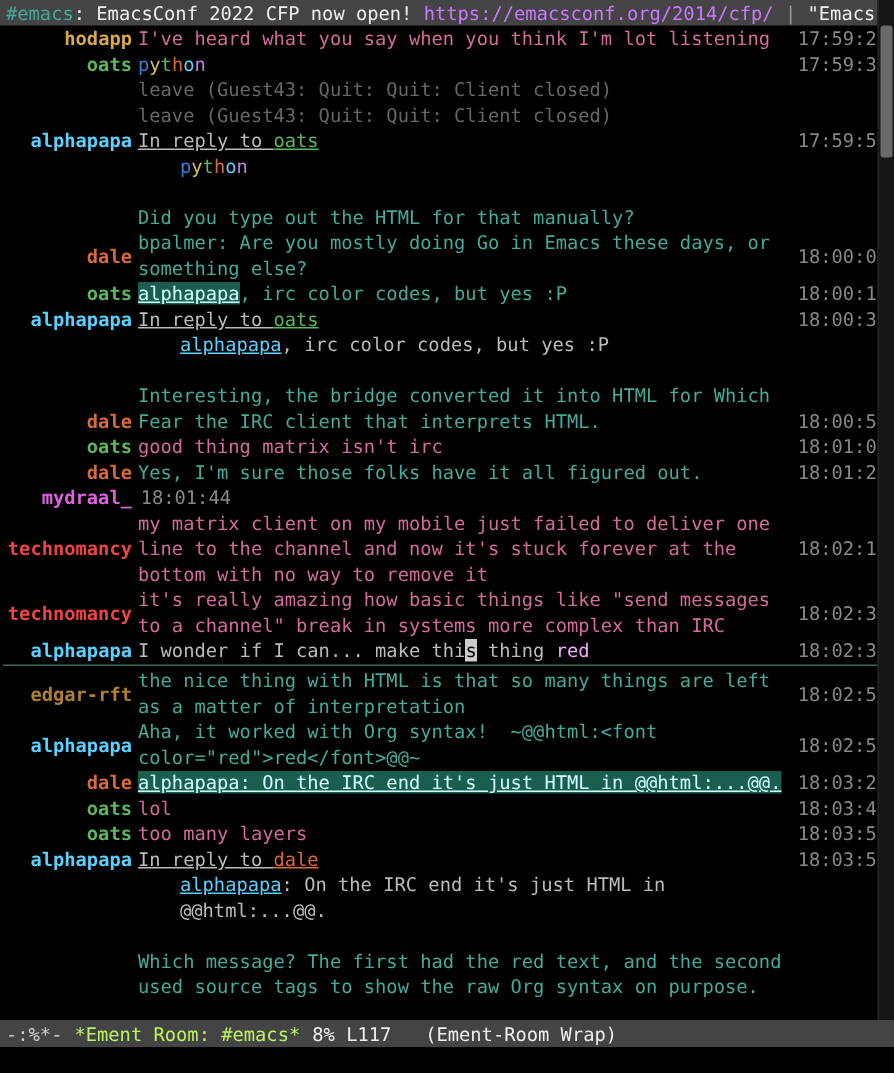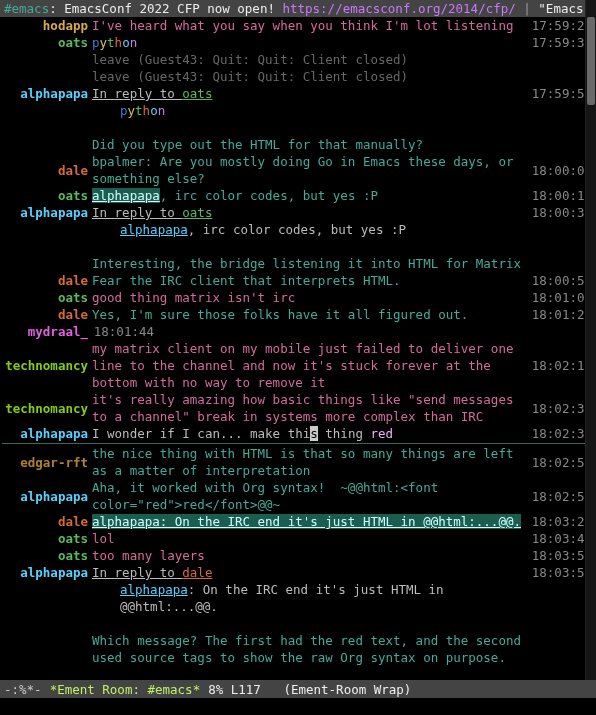--- a/index.html
+++ b/index.html
@@ -11,21 +11,21 @@
   .log{flex:1;overflow:hidden;padding:0 2px}
   .row{display:flex;align-items:center}
   .nick{width:86px;min-width:86px;text-align:right;padding-right:4px;font-weight:bold}
   .body{flex:1;white-space:pre-wrap;word-break:break-word;padding-right:2px}
   .ts{width:62px;min-width:62px;text-align:right;color:#888;padding-right:2px;font-variant-numeric:tabular-nums}
   .nick-hop{color:#d9a94a}
   .nick-oat{color:#5cb85c}
   .nick-dal{color:#d86a3a}
   .nick-alp{color:#5ad0ff}
   .nick-myd{color:#e060e0}
-  .nick-tec{color:#84cc16}
+  .nick-tec{color:#ef4444}
   .nick-edg{color:#b08030}
   .msg-serv{color:#666}
   .msg-teal{color:#4a9}
   .msg-pink{color:#d46a9a}
   .msg-plain{color:#bbb}
   .ul{text-decoration:underline}
   .hl{background:#1b5e50;color:#d0ffff;text-decoration:underline}
   .py .p{color:#3b7cd4}.py .y{color:#d9c04a}.py .t{color:#5cb85c}.py .h{color:#d86a3a}.py .o{color:#5ad0ff}.py .n{color:#c080e0}
   .red{color:#f0abfc}
   .cursor{background:#ccc;color:#000}
@@ -106,21 +106,21 @@
         <span class="body msg-plain" style="padding-left: 28px;"><span class="ul nick-alp">alphapapa</span>, irc color codes, but yes :P</span>
         <span class="ts"></span>
       </div>
       <div class="row">
         <span class="nick"></span>
         <span class="body">&nbsp;</span>
         <span class="ts"></span>
       </div>
       <div class="row">
         <span class="nick "></span>
-        <span class="body msg-teal">Interesting, the bridge listening it into HTML for Matrix</span>
+        <span class="body msg-teal">Interesting, the bridge converted it into HTML for Which</span>
         <span class="ts"></span>
       </div>
       <div class="row">
         <span class="nick nick-dal">dale</span>
         <span class="body msg-teal">Fear the IRC client that interprets HTML.</span>
         <span class="ts">18:00:50</span>
       </div>
       <div class="row">
         <span class="nick nick-oat">oats</span>
         <span class="body msg-pink">good thing matrix isn't irc</span>

